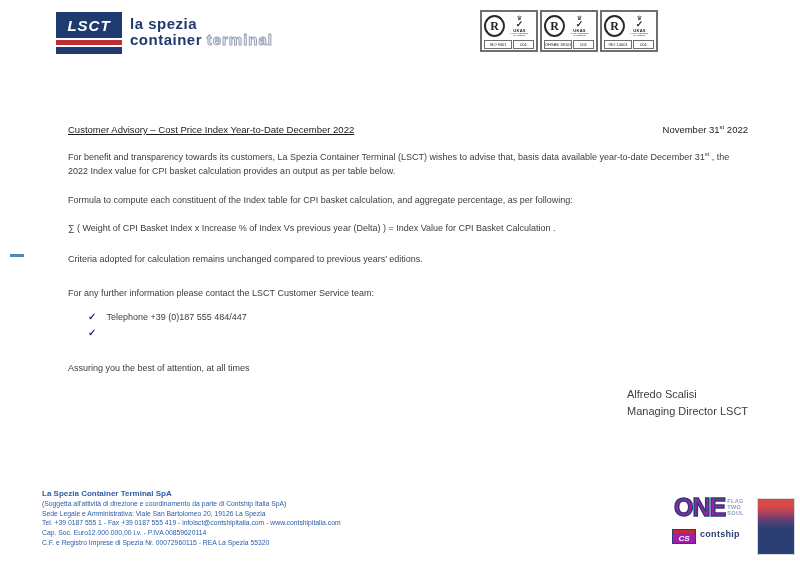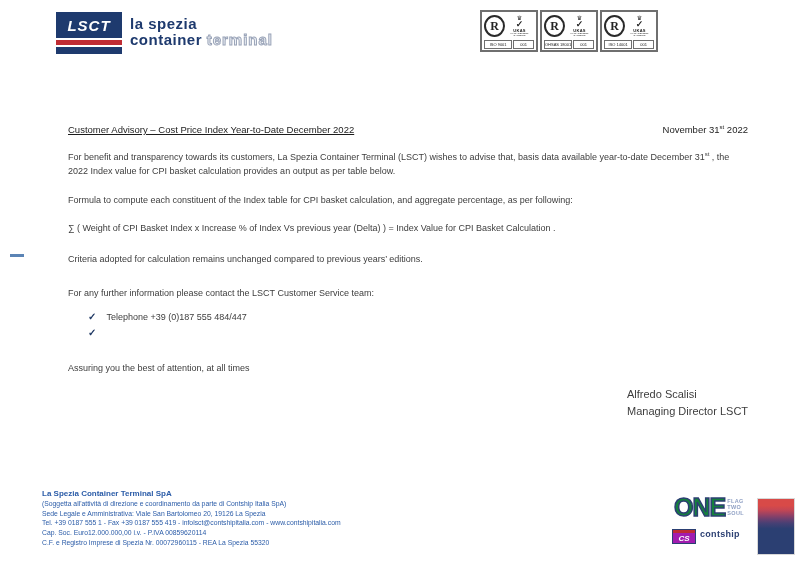--- a/index.html
+++ b/index.html
@@ -67,21 +67,21 @@
   .signature { position:absolute; left:627px; top:386px; color:#3d3d3d; font-size:11px; line-height:1.55; }
 
   
   .footer { position:absolute; left:42px; top:489px; color:#2b5ca8; }
   .footer .company { font-weight:bold; font-size:8px; margin-bottom:1px; }
   .footer .fline { font-size:6.8px; line-height:1.42; }
 
   
   .one-logo { position:absolute; left:674px; top:496px; display:flex; align-items:flex-start; gap:2px; }
   .one-word { font-size:25px; font-weight:bold; letter-spacing:-1px; line-height:.9;
-    color:#15803d; -webkit-text-stroke:1.5px #2b3f72; }
+    color:#a21caf; -webkit-text-stroke:1.5px #2b3f72; }
   .one-tag { display:flex; flex-direction:column; margin-top:3px; line-height:1.05; }
   .one-tag span { font-size:5.5px; font-weight:bold; color:#8fa0c4; letter-spacing:.4px; }
   .contship-logo { position:absolute; left:672px; top:529px; display:flex; align-items:flex-start; gap:4px; }
   .cs-box { width:24px; height:15px; display:flex; flex-direction:column; border:1px solid #2b3f72; }
   .cs-box .r { height:3px; background:#bf2c34; }
   .cs-box .b { flex:1; background:#a21caf; display:flex; align-items:center; justify-content:center; }
   .cs-box .b span { color:#fff; font-size:8px; font-weight:bold; font-style:italic; }
   .cs-words { line-height:1; padding-top:1px; }
   .cs-words .n { color:#2b3f72; font-weight:bold; font-size:9px; letter-spacing:.3px; }
   .cs-words .g { color:#eef1f6; -webkit-text-stroke:.7px #7c8cb0; font-weight:bold; font-size:13px; letter-spacing:.5px;margin-top:36px; }

